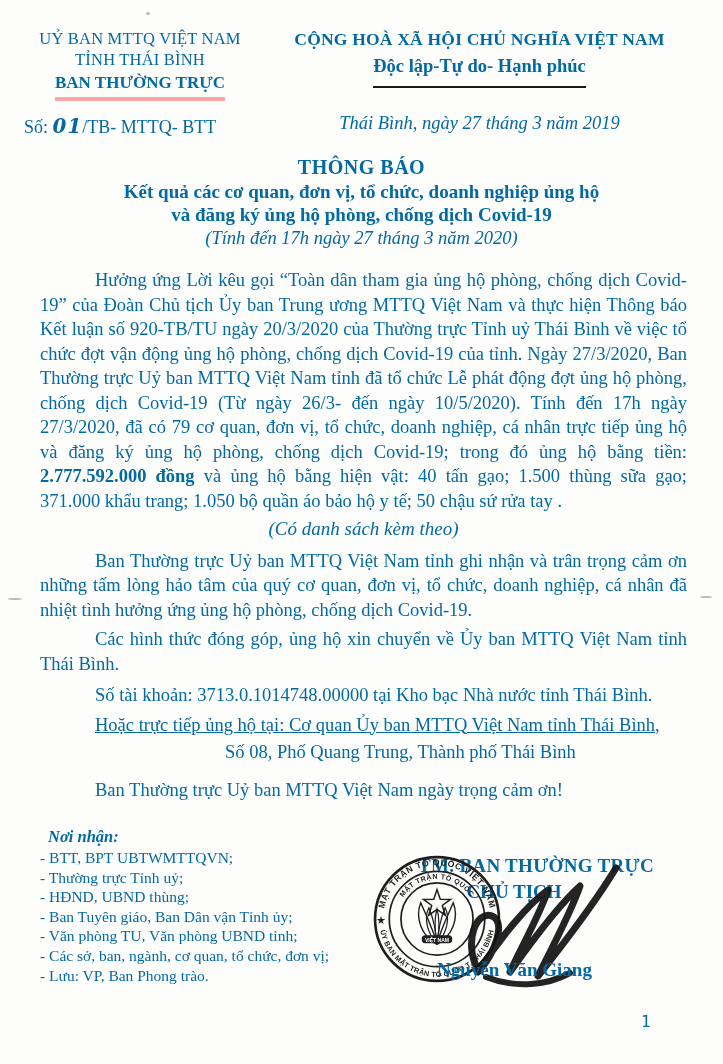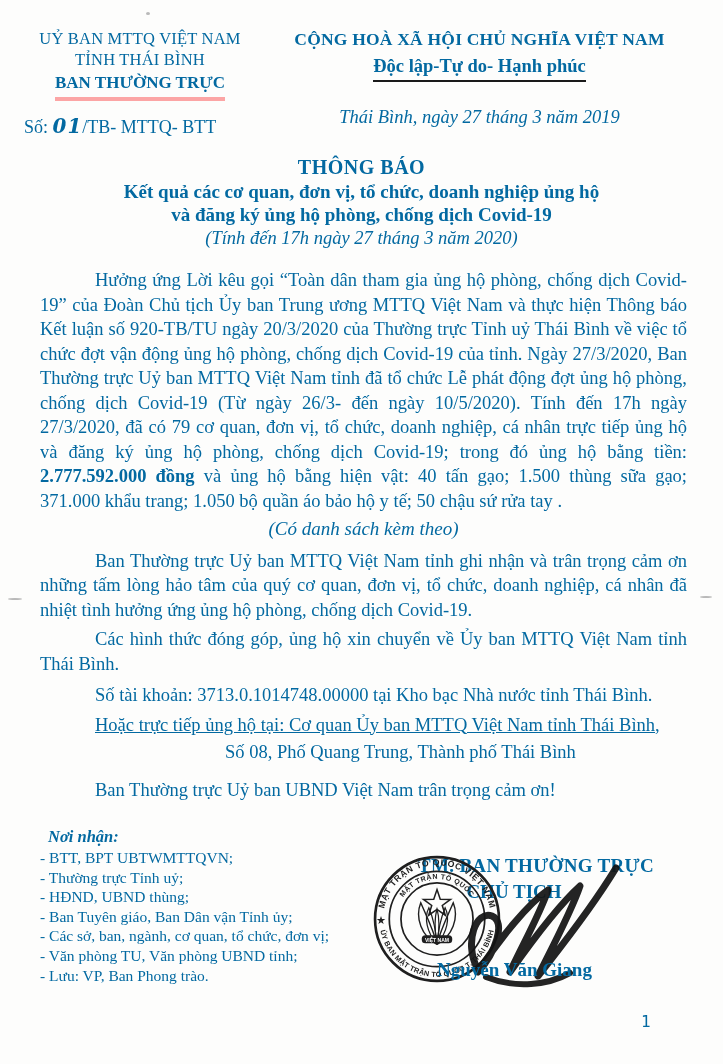--- a/index.html
+++ b/index.html
@@ -16,21 +16,21 @@
   .doc-header{display:flex;padding:28px 28px 0 16px;}
   .hdr-left{width:248px;text-align:center;}
   .hdr-left .l1,.hdr-left .l2{font-size:16.5px;line-height:21px;letter-spacing:.2px;}
   .hdr-left .l3{font-size:17px;font-weight:700;line-height:22px;margin-top:2px;}
   .hdr-left .l3 span{display:inline-block;border-bottom:4px solid #fca5a5;padding-bottom:3px;}
   .doc-number{margin-top:13px;text-align:left;padding-left:8px;font-size:18px;line-height:24px;}
   .doc-number .hand{font-weight:700;font-size:20px;letter-spacing:1px;font-family:"DejaVu Serif",serif;font-style:italic;}
   .hdr-right{flex:1;text-align:center;}
   .hdr-right .n1{font-size:17.5px;font-weight:700;line-height:23px;letter-spacing:.2px;}
   .hdr-right .n2{font-size:18.5px;font-weight:700;line-height:24px;margin-top:3px;}
-  .hdr-right .n2 span{display:inline-block;border-bottom:2px solid #1a1a1a;padding-bottom:2px;}
+  .hdr-right .n2 span{display:inline-block;border-bottom:2px solid #1a1a1a;padding-bottom:8px;}
   .hdr-right .date{font-size:18.5px;font-style:italic;line-height:24px;margin-top:23px;}
   
   .title-block{text-align:center;margin-top:15px;}
   .title-block .t1{font-size:20px;font-weight:700;line-height:26px;letter-spacing:.5px;}
   .title-block .t2{font-size:19px;font-weight:700;line-height:23px;}
   .title-block .t3{font-size:18.5px;font-style:italic;line-height:24px;}
   
   .body-text{margin:0 36px 0 40px;}
   .body-text p{margin:0;font-size:18.5px;line-height:24.5px;}
   p.just{text-align:justify;}
@@ -85,31 +85,31 @@
   </div>
 
   <div class="body-text">
     <p class="p1 just ind"><span>Hưởng ứng Lời kêu gọi “Toàn dân tham gia ủng hộ phòng, chống dịch Covid-19” của Đoàn Chủ tịch Ủy ban Trung ương MTTQ Việt Nam và thực hiện Thông báo Kết luận số 920-TB/TU ngày 20/3/2020 của Thường trực Tỉnh uỷ Thái Bình về việc tổ chức đợt vận động ủng hộ phòng, chống dịch Covid-19 của tỉnh. Ngày 27/3/2020, Ban Thường trực Uỷ ban MTTQ Việt Nam tỉnh đã tổ chức Lễ phát động đợt ủng hộ phòng, chống dịch Covid-19 (Từ ngày 26/3- đến ngày 10/5/2020). Tính đến 17h ngày 27/3/2020, đã có 79 cơ quan, đơn vị, tổ chức, doanh nghiệp, cá nhân trực tiếp ủng hộ và đăng ký ủng hộ phòng, chống dịch Covid-19; trong đó ủng hộ bằng tiền: </span><strong>2.777.592.000 đồng</strong><span> và ủng hộ bằng hiện vật: 40 tấn gạo; 1.500 thùng sữa gạo; 371.000 khẩu trang; 1.050 bộ quần áo bảo hộ y tế; 50 chậu sứ rửa tay .</span></p>
     <p class="att-note">(Có danh sách kèm theo)</p>
     <p class="p2 just ind">Ban Thường trực Uỷ ban MTTQ Việt Nam tỉnh ghi nhận và trân trọng cảm ơn những tấm lòng hảo tâm của quý cơ quan, đơn vị, tổ chức, doanh nghiệp, cá nhân đã nhiệt tình hưởng ứng ủng hộ phòng, chống dịch Covid-19.</p>
     <p class="p3 just ind">Các hình thức đóng góp, ủng hộ xin chuyển về Ủy ban MTTQ Việt Nam tỉnh Thái Bình.</p>
     <p class="account ind one-line">Số tài khoản: 3713.0.1014748.00000 tại Kho bạc Nhà nước tỉnh Thái Bình.</p>
     <p class="direct ind one-line">Hoặc trực tiếp ủng hộ tại:  Cơ quan Ủy ban MTTQ Việt Nam tỉnh Thái Bình,</p>
     <p class="addr one-line">Số 08, Phố Quang Trung, Thành phố Thái Bình</p>
-    <p class="thanks ind one-line">Ban Thường trực Uỷ ban UBND Việt Nam trân trọng cảm ơn!</p>
+    <p class="thanks ind one-line">Ban Thường trực Uỷ ban MTTQ Việt Nam ngày trọng cảm ơn!</p>
   </div>
 
   <div class="recipients">
     <div class="label">Nơi nhận:</div>
     <div class="item">- BTT, BPT UBTWMTTQVN;</div>
     <div class="item">- Thường trực Tỉnh uỷ;</div>
     <div class="item">- HĐND, UBND thùng;</div>
     <div class="item">- Ban Tuyên giáo, Ban Dân vận Tỉnh ủy;</div>
+    <div class="item">- Văn phòng TU, Văn phòng UBND tỉnh;</div>
     <div class="item">- Các sở, ban, ngành, cơ quan, tổ chức, đơn vị;</div>
-    <div class="item">- Văn phòng TU, Văn phòng UBND tỉnh;</div>
     <div class="item">- Lưu: VP, Ban Phong trào.</div>
   </div>
 
   <div class="sign-head">
     <div class="s1">TM. BAN THƯỜNG TRỰC</div>
     <div class="s2">CHỦ TỊCH</div>
   </div>
 
   <svg class="stamp" viewBox="0 0 130 130">
     <g fill="none" stroke="#1f1f1f">

